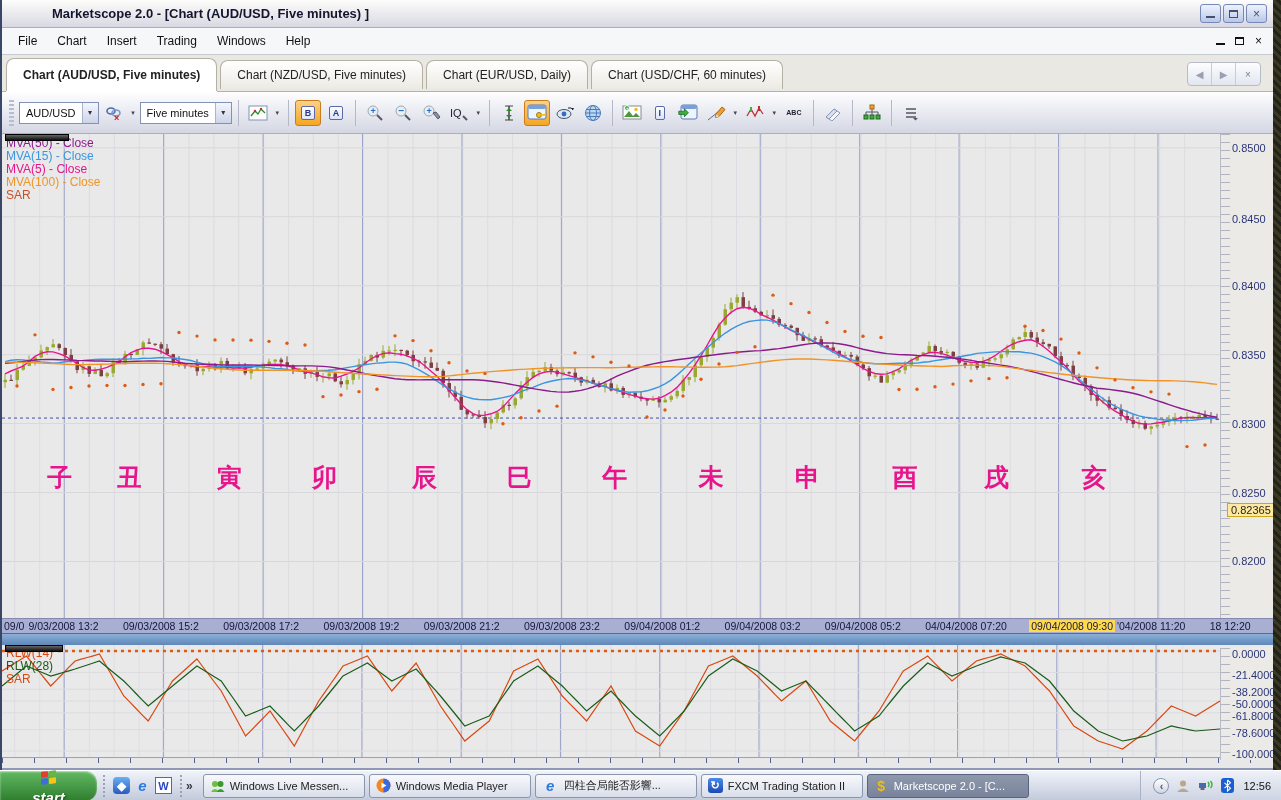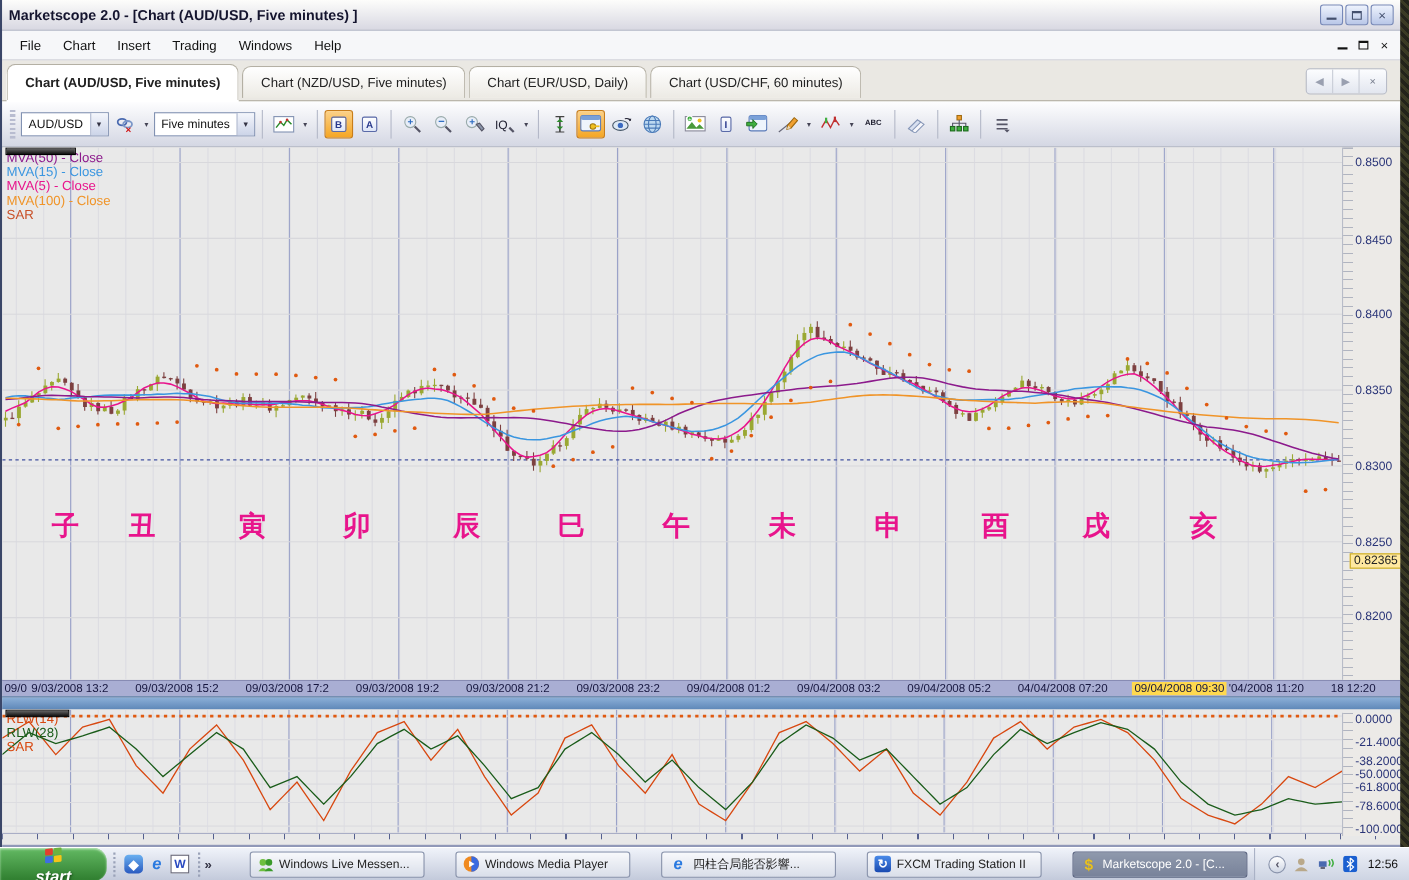--- a/index.html
+++ b/index.html
@@ -3,21 +3,21 @@
 <meta charset="utf-8">
 <style>
   * { margin:0; padding:0; box-sizing:border-box; }
   html,body { width:1281px; height:800px; overflow:hidden; }
   body { font-family:"Liberation Sans", sans-serif; font-size:12px; background:#2a2a1e; position:relative; }
   #app { position:absolute; left:0; top:0; width:1273px; height:800px; background:#ece9e4; border-left:2px solid #3a4668; }
   #desktop-edge { position:absolute; right:0; top:0; width:8px; height:770px; background:repeating-linear-gradient(45deg,#23231a 0 3px,#3a3a24 3px 6px); }
 
   
   #titlebar { height:28px; background:linear-gradient(#fdfdfb,#d8d8e2); border-bottom:1px solid #a8aec2; display:flex; align-items:center; padding:0 6px; }
-  #titlebar .title { font-weight:bold; font-size:13px; color:#14142e; }
+  #titlebar .title { font-weight:bold; font-size:13px; color:#14142e;margin-left:44px; }
   .winbtns { margin-left:auto; display:flex; gap:2px; }
   .winbtn { width:21px; height:19px; background:linear-gradient(#eef3fd,#b9c7e8); border:1px solid #7688b8; border-radius:3px; display:flex; align-items:center; justify-content:center; font-size:11px; color:#44506e; }
   .glyph-min { width:9px; height:8px; border-bottom:2px solid #44506e; }
   .glyph-rest { width:9px; height:8px; border:1px solid #44506e; border-top:2px solid #44506e; }
   .glyph-close { font-size:12px; line-height:1; }
 
   
   #menubar { height:27px; background:#f6f7f9; border-bottom:1px solid #c8cad2; display:flex; align-items:center; padding:0 6px; }
   .menu-item { padding:4px 10px; color:#111; font-size:12px; }
   #menubar .winbtns .mdi { width:17px; height:15px; background:none; border:none; display:flex; align-items:center; justify-content:center; color:#111; }
@@ -68,21 +68,21 @@
 
   
   #taskbar { position:absolute; left:0; bottom:0; width:1281px; height:30px; background:linear-gradient(#f0f3fa,#c3cadb); border-top:1px solid #fff; display:flex; align-items:center; }
   #startbtn { height:30px; width:97px; background:linear-gradient(#63b963,#2e7d2e); border-radius:0 12px 12px 0; display:flex; align-items:center; gap:5px; padding:0 10px; box-shadow:inset 0 1px 2px #bfe8bf;flex-direction:column; }
   #startbtn .slabel { color:#fff; font-weight:bold; font-style:italic; font-size:15px; text-shadow:1px 1px 2px #1a4d1a; }
   .winflag { width:16px; height:14px; display:grid; grid-template-columns:7px 7px; grid-template-rows:6px 6px; gap:1px; transform:skewY(-6deg); }
   .winflag i { border-radius:1px; }
   #quicklaunch { display:flex; align-items:center; gap:4px; padding:0 8px; border-right:2px dotted #9aa2b8; border-left:2px dotted #9aa2b8; height:22px; margin-left:6px; }
   .qicon { width:17px; height:17px; display:flex; align-items:center; justify-content:center; font-weight:bold; font-size:12px; }
   #taskbtns { display:flex; gap:4px; padding:0 6px; flex:1; }
-  .taskbtn { flex:0 1 162px; height:24px; background:linear-gradient(#f8f9fc,#d9dee9); border:1px solid #8a94ac; border-radius:3px; display:flex; align-items:center; gap:5px; padding:0 6px; font-size:11px; color:#222; overflow:hidden; white-space:nowrap;margin-left:24px; }
+  .taskbtn { flex:0 1 162px; height:24px; background:linear-gradient(#f8f9fc,#d9dee9); border:1px solid #8a94ac; border-radius:3px; display:flex; align-items:center; gap:5px; padding:0 6px; font-size:11px; color:#222; overflow:hidden; white-space:nowrap; }
   .taskbtn.active { background:linear-gradient(#8f99ac,#78829a); color:#fff; border-color:#5a6480; }
   .ticon { width:15px; height:15px; flex:0 0 auto; display:flex; align-items:center; justify-content:center; font-weight:bold; border-radius:3px; font-size:11px; }
   #tray { display:flex; align-items:center; gap:6px; padding:0 10px 0 12px; border-left:1px solid #aab2c6; height:30px; background:linear-gradient(#eef1f8,#ccd3e2); }
   .trayicon { width:16px; height:16px; display:flex; align-items:center; justify-content:center; font-size:11px; }
   #clock { font-size:11px; color:#111; padding-left:2px; }
   svg { display:block; }
 </style>
 </head>
 <body>
 

